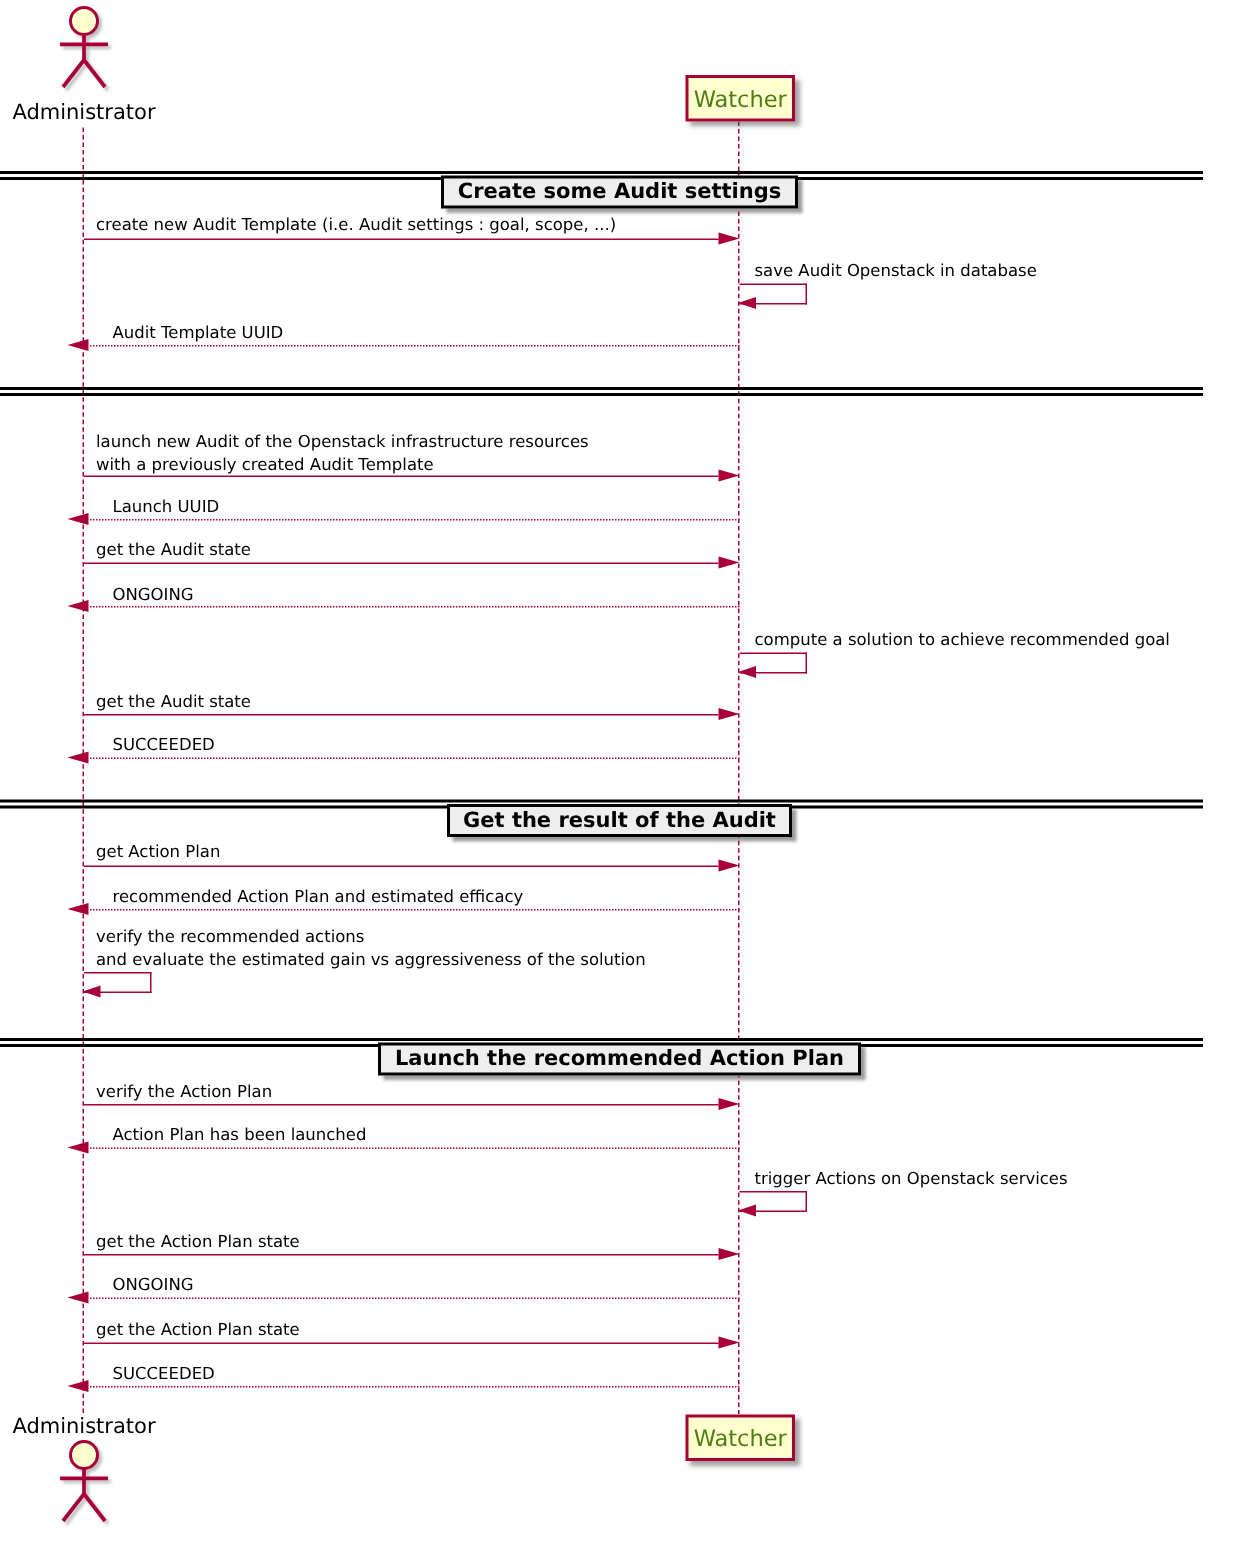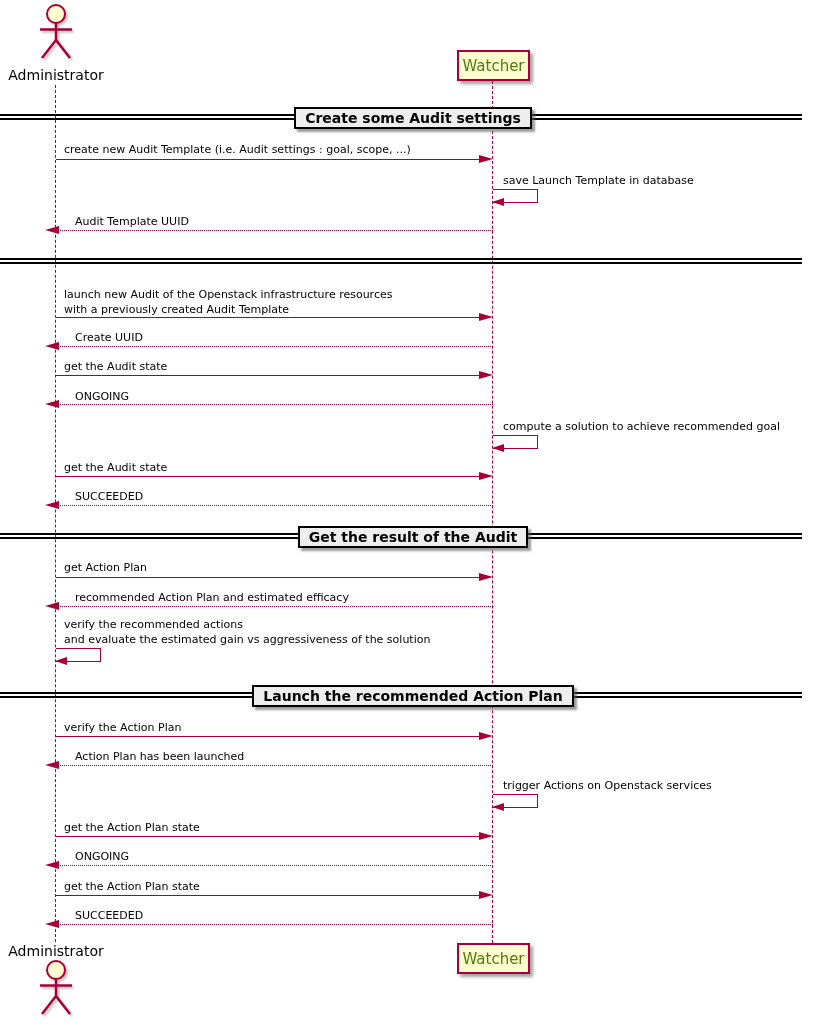--- a/index.html
+++ b/index.html
@@ -14,21 +14,21 @@
     box-shadow:3px 3px 3px rgba(90,90,90,.55);
     display:flex;align-items:center;justify-content:center;
     font-size:15px;color:#4d7c0f;
   }
   .actor-label{position:absolute;width:112px;text-align:center;font-size:14px;color:#000;}
   .actor-figure{position:absolute;filter:drop-shadow(2px 2px 1px #bfbfbf);}
   .divider{position:absolute;left:0;width:826px;height:24px;}
   .divider-rule{position:absolute;left:0;right:0;top:9px;height:2px;
     border-top:2px solid #000;border-bottom:2px solid #000;}
   .divider-label{
-    position:relative;display:table;margin:2px auto;background:#EEEEEE;
+    position:relative;display:table;margin:12px auto;background:#EEEEEE;
     border:2px solid #000;box-shadow:3px 3px 2px rgba(90,90,90,.6);
     font-size:14px;font-weight:bold;padding:1px 9px;white-space:nowrap;
   }
   .msg-text{position:absolute;font-size:11px;line-height:15px;white-space:nowrap;color:#000;}
   .arrow{position:absolute;height:0;border-bottom:1px solid #A80036;}
   .arrow.dotted{border-bottom:1px dotted #A80036;}
   .head{position:absolute;width:0;height:0;border-top:4px solid transparent;border-bottom:4px solid transparent;}
   .head.right{right:-14px;top:-4px;border-left:14px solid #A80036;}
   .head.left{left:-15px;top:-4px;border-right:14px solid #A80036;}
   .self-loop{position:absolute;width:44px;height:12px;
@@ -61,41 +61,41 @@
   <div class="divider" style="top:105px">
     <div class="divider-rule"></div>
     <div class="divider-label">Create some Audit settings</div>
   </div>
 
   <div class="msg-text" style="left:64px;top:142px">create new Audit Template (i.e. Audit settings : goal, scope, ...)</div>
   <div class="arrow solid" style="left:56px;top:159px;width:423px">
       <span class="head right"></span>
     </div>
 
-  <div class="msg-text" style="left:503px;top:173px">save Launch Template in database</div>
+  <div class="msg-text" style="left:503px;top:173px">save Audit Openstack in database</div>
   <div class="self-loop" style="left:493px;top:189px">
       <span class="loop-head"></span>
     </div>
 
   <div class="msg-text" style="left:75px;top:214px">Audit Template UUID</div>
   <div class="arrow dotted" style="left:60px;top:230px;width:433px">
       <span class="head left"></span>
     </div>
 
   <div class="divider" style="top:249px">
     <div class="divider-rule"></div>
   </div>
 
   <div class="msg-text" style="left:64px;top:302px">with a previously created Audit Template</div>
   <div class="msg-text" style="left:64px;top:287px">launch new Audit of the Openstack infrastructure resources</div>
   <div class="arrow solid" style="left:56px;top:317px;width:423px">
       <span class="head right"></span>
     </div>
 
-  <div class="msg-text" style="left:75px;top:330px">Create UUID</div>
+  <div class="msg-text" style="left:75px;top:330px">Launch UUID</div>
   <div class="arrow dotted" style="left:60px;top:346px;width:433px">
       <span class="head left"></span>
     </div>
 
   <div class="msg-text" style="left:64px;top:359px">get the Audit state</div>
   <div class="arrow solid" style="left:56px;top:375px;width:423px">
       <span class="head right"></span>
     </div>
 
   <div class="msg-text" style="left:75px;top:389px">ONGOING</div>

